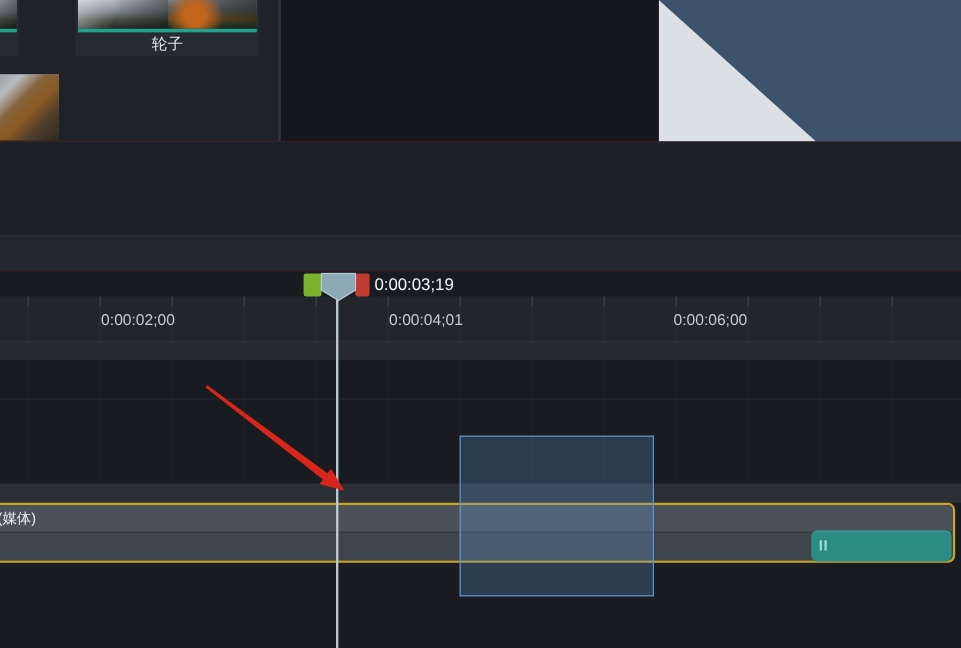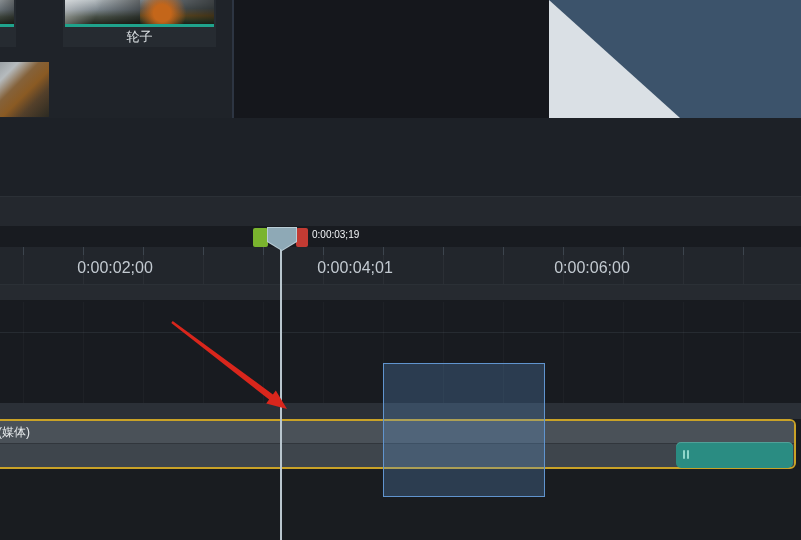--- a/index.html
+++ b/index.html
@@ -45,21 +45,21 @@
   .zoom-row{left:0;top:196px;width:801px;height:30px;background:#24282e;border-top:1px solid #2b3036;box-sizing:border-box;}
   .mag{left:-9px;top:203px;width:16px;height:16px;border:2px solid #98a1a8;border-radius:50%;}
   .zbtn{color:#c6cdd2;text-align:center;cursor:pointer;line-height:1;}
   .z-track{left:57px;top:209px;width:129px;height:6px;background:#353b42;border-radius:3px;}
   .z-fill{position:absolute;left:0;top:0;height:6px;width:91px;background:#5f6b70;border-radius:3px;}
   .z-thumb{left:138px;top:202px;width:21px;height:21px;border-radius:50%;background:#f1f3f4;cursor:pointer;}
 
   
   .timeline{left:0;top:226px;width:801px;height:314px;background:#181b20;}
   .ruler{left:0;top:21px;width:801px;height:38px;background:#22262c;border-bottom:1px solid #2b3036;box-sizing:border-box;}
-  .ruler-label{position:absolute;top:12px;width:90px;text-align:center;font-size:16px;color:#c3cad1;}
+  .ruler-label{position:absolute;top:12px;width:90px;text-align:center;font-size:13px;color:#c3cad1;}
   .tick{position:absolute;top:0;width:1px;height:8px;background:#3d454e;}
   .rgrid{position:absolute;top:8px;bottom:0;width:1px;background:rgba(255,255,255,0.045);}
   .band{left:0;top:59px;width:801px;height:16px;background:#262a30;border-bottom:1px solid rgba(0,0,0,0.35);box-sizing:border-box;}
   .faint-line{left:0;top:106px;width:801px;height:1px;background:#262b31;}
   .tgrid{position:absolute;width:1px;top:76px;height:167px;background:rgba(255,255,255,0.028);}
   .track-strip{left:0;top:177px;width:801px;height:16px;background:#2b3037;}
   .bottom-dark{left:0;top:243px;width:801px;height:71px;background:#191c20;}
 
   
   .track-box{left:-12px;top:193px;width:804px;height:46px;border:2px solid #c9a227;
@@ -77,21 +77,21 @@
             border:1px solid #6094ce;box-sizing:border-box;z-index:10;}
 
   
   .ph-green{left:253px;top:2px;width:15px;height:19px;background:#7ab42e;border-radius:2px;z-index:13;cursor:ew-resize;}
   .ph-red{left:296px;top:2px;width:12px;height:19px;background:#c23b33;border-radius:2px;z-index:13;cursor:ew-resize;}
   .ph-head{left:267px;top:1px;width:30px;height:24px;z-index:14;cursor:ew-resize;
            background:#b9cdd6;clip-path:polygon(0 0,100% 0,100% 62%,50% 100%,0 62%);}
   .ph-head-inner{position:absolute;left:1px;top:1px;width:28px;height:22px;background:#8ea9b6;
            clip-path:polygon(0 0,100% 0,100% 60%,50% 100%,0 60%);}
   .ph-line{left:280px;top:20px;width:2px;height:294px;background:#b9c6ce;z-index:12;cursor:ew-resize;}
-  .ph-time{left:312px;top:3px;font-size:10px;font-weight:500;color:#f2f5f7;z-index:13;}
+  .ph-time{left:312px;top:3px;font-size:14px;font-weight:500;color:#f2f5f7;z-index:13;}
 
   .arrow-svg{left:0;top:0;width:801px;height:540px;z-index:15;pointer-events:none;}
 </style>
 </head>
 <body>
 
 <div id="app">
 
   <div class="abs media-panel">
     <div class="abs media-card" style="left:-30px;top:0;width:46px;height:47px;">

